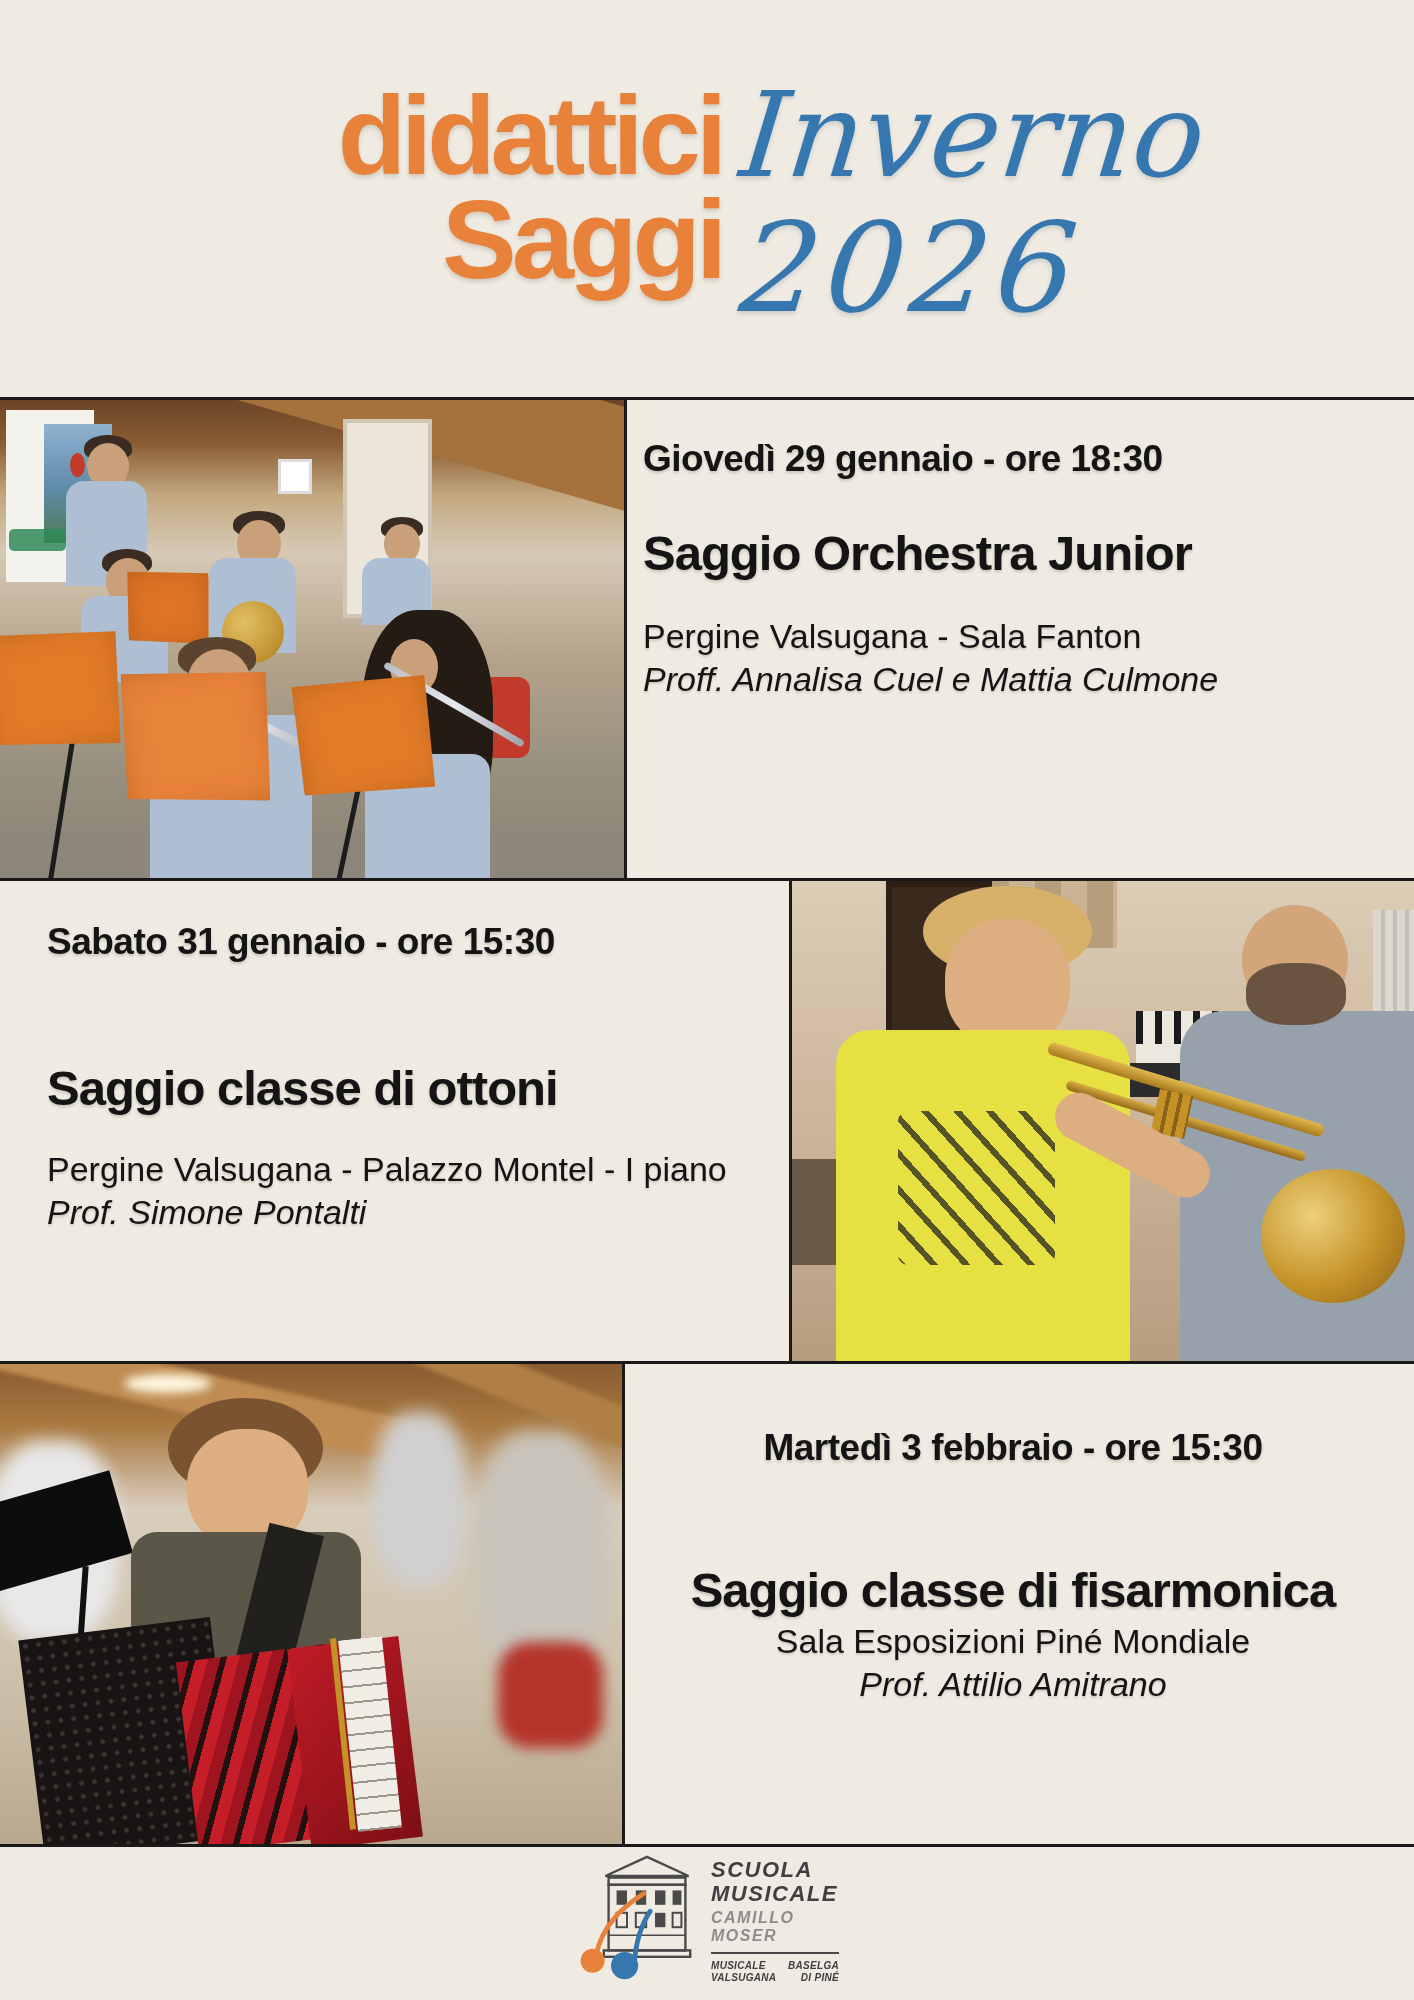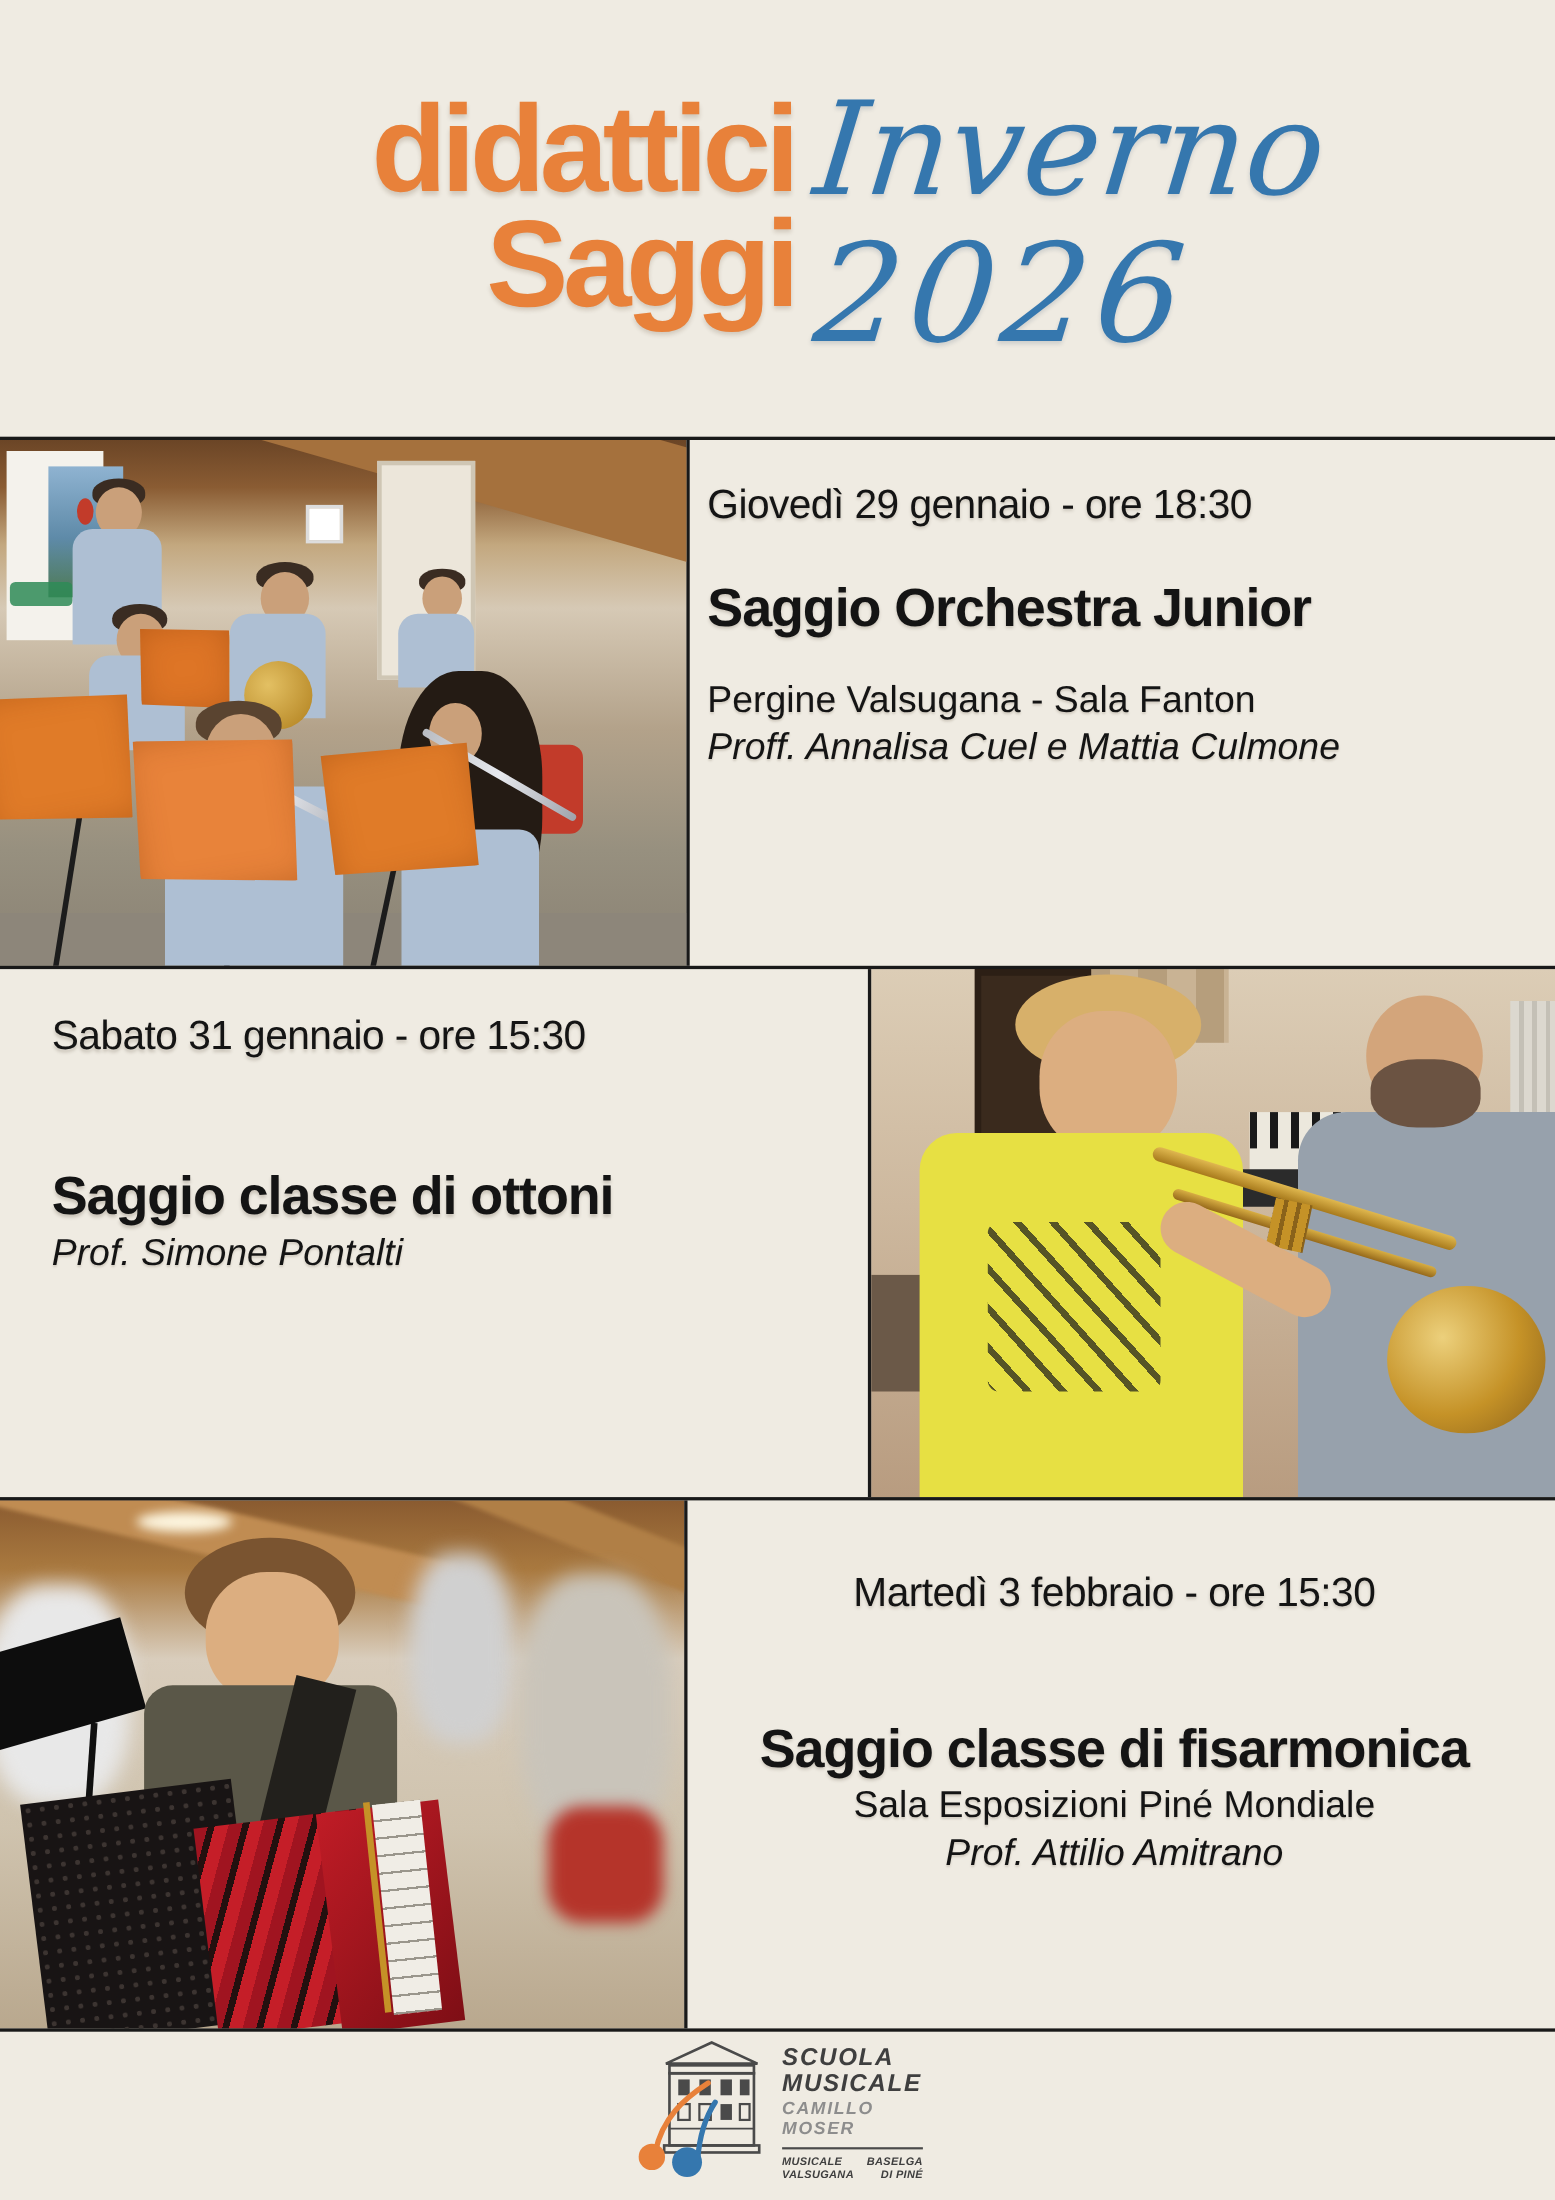--- a/index.html
+++ b/index.html
@@ -120,21 +120,21 @@
   .p3-bellows{left:30%;top:60%;width:26%;height:40%;transform:rotate(-7deg);
     background:repeating-linear-gradient(112deg,#a01420 0 12px,#23100f 12px 18px,#c51e28 18px 30px);}
   .p3-body{left:48%;top:58%;width:18%;height:42%;transform:rotate(-7deg);
     background:linear-gradient(135deg,#c01c26,#7e0e15);}
   .p3-keysw{left:56%;top:57%;width:7%;height:40%;transform:rotate(-6deg);
     background:repeating-linear-gradient(180deg,#f0ede6 0 14px,#9a968c 14px 16px);}
   .p3-gold{left:54.6%;top:57%;width:6px;height:40%;background:#c59227;transform:rotate(-6deg);}
 
   
   .etext{position:absolute;z-index:5;}
-  .etext .date{font-size:37px;letter-spacing:-0.5px;text-shadow:0 2px 3px rgba(70,55,35,.22);}
+  .etext .date{font-size:37px;letter-spacing:-0.5px;text-shadow:0 2px 3px rgba(70,55,35,.22);font-weight:bold;}
   .etext .etitle{font-size:49px;font-weight:700;letter-spacing:-1px;line-height:1.2;margin:0;
     text-shadow:0 2px 3px rgba(70,55,35,.22);}
   .etext .etitle span{display:block;white-space:nowrap;}
   .etext .venue{font-size:34px;line-height:1.28;white-space:nowrap;text-shadow:0 2px 2px rgba(70,55,35,.18);}
   .etext .teacher{font-size:34px;font-style:italic;line-height:1.28;white-space:nowrap;text-shadow:0 2px 2px rgba(70,55,35,.18);}
   .et1{left:643px;top:400px;width:740px;}
   .et1 .date{margin-top:38px;}
   .et1 .etitle{margin-top:44px;}
   .et1 .venue{margin-top:32px;}
   .et2{left:47px;top:881px;width:730px;}
@@ -221,20 +221,21 @@
     </h2>
     <div class="venue">Pergine Valsugana - Sala Fanton</div>
     <div class="teacher">Proff. Annalisa Cuel e Mattia Culmone</div>
   </div>
 
   <div class="etext et2">
     <div class="date">Sabato 31 gennaio - ore 15:30</div>
     <h2 class="etitle">
       <span>Saggio classe di ottoni</span>
     </h2>
+    <div class="venue">Pergine Valsugana - Palazzo Montel - I piano</div>
     <div class="teacher">Prof. Simone Pontalti</div>
   </div>
 
   <div class="photo photo2">
     <div class="p2-foam"></div>
     <div class="p2-door"></div>
     <div class="p2-shelf"></div>
     <div class="p2-keys"></div>
     <div class="p2-blackkeys"></div>
     <div class="p2-kb"></div>

